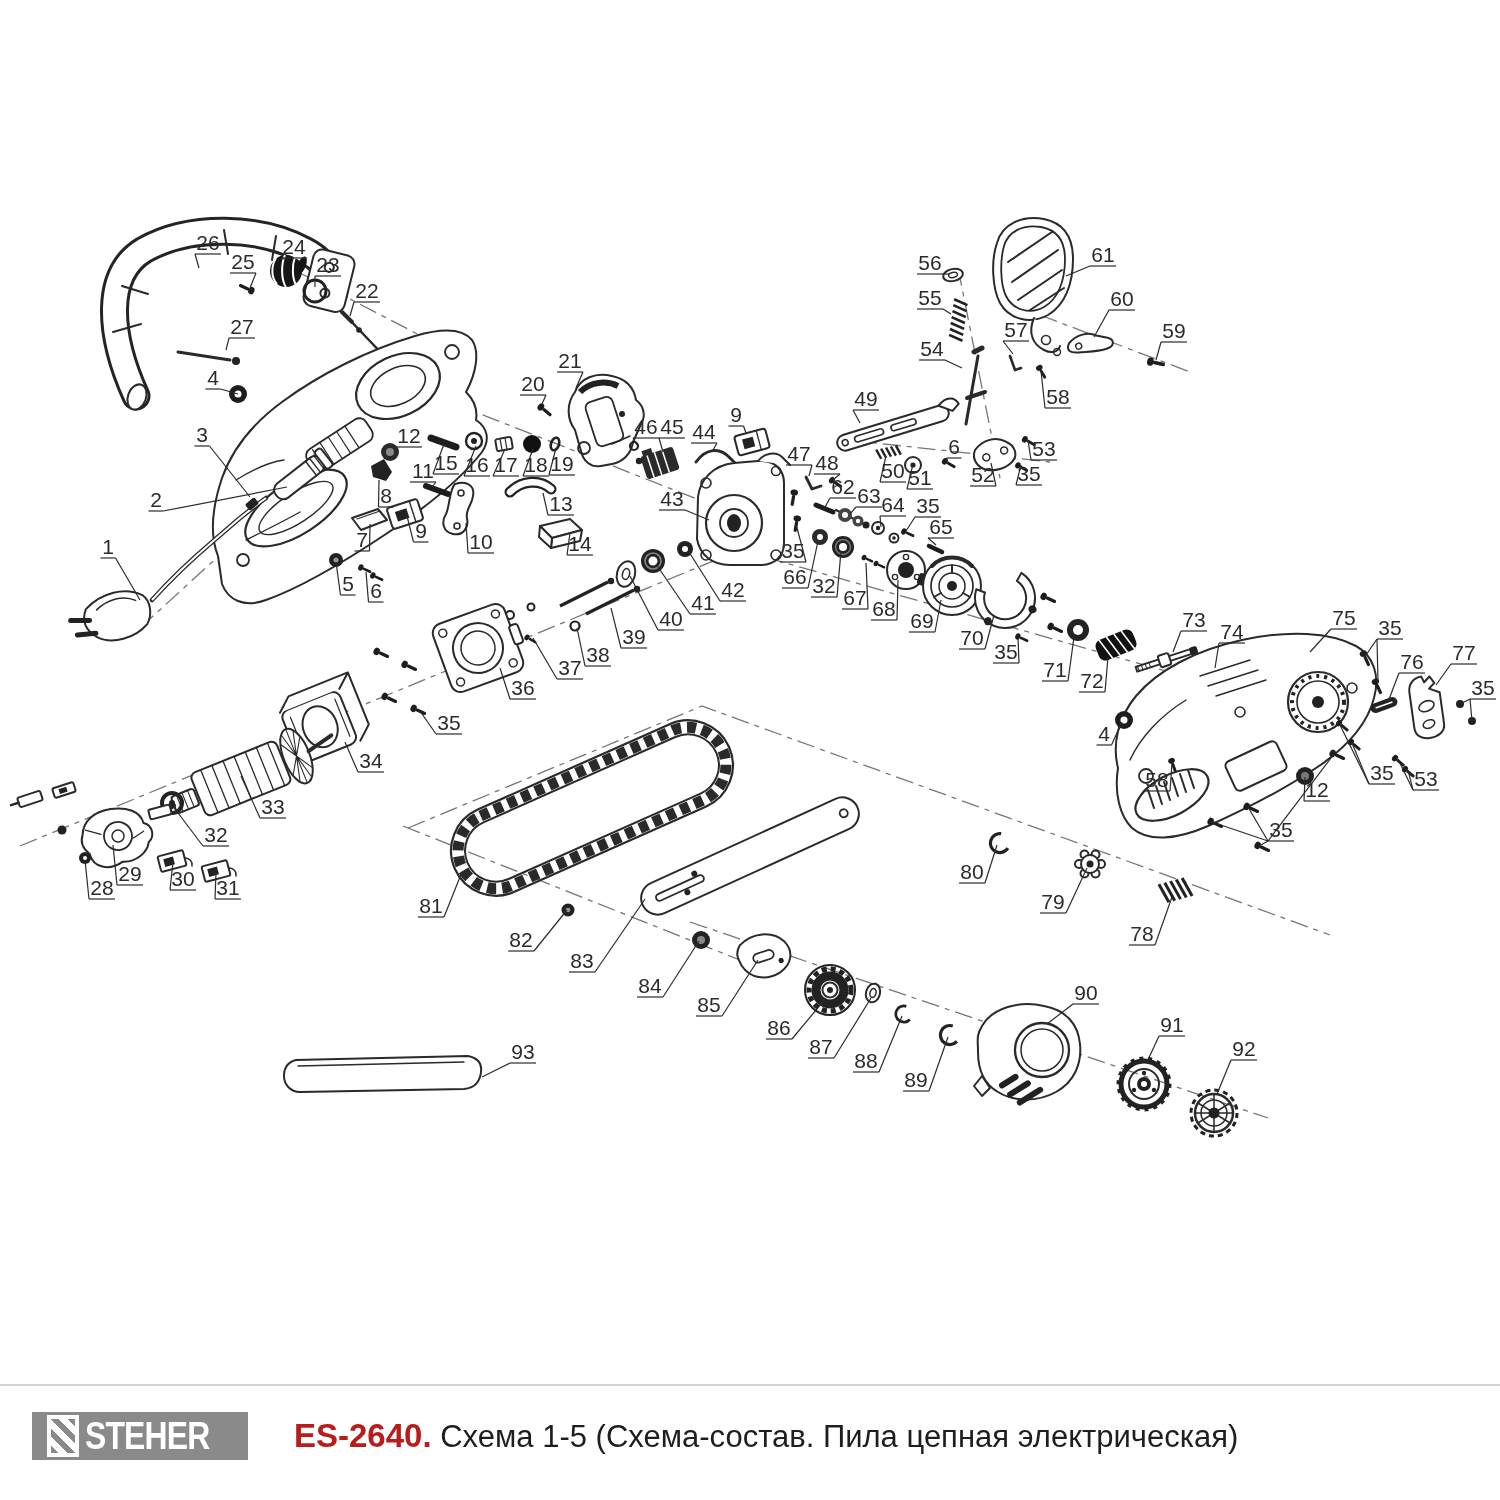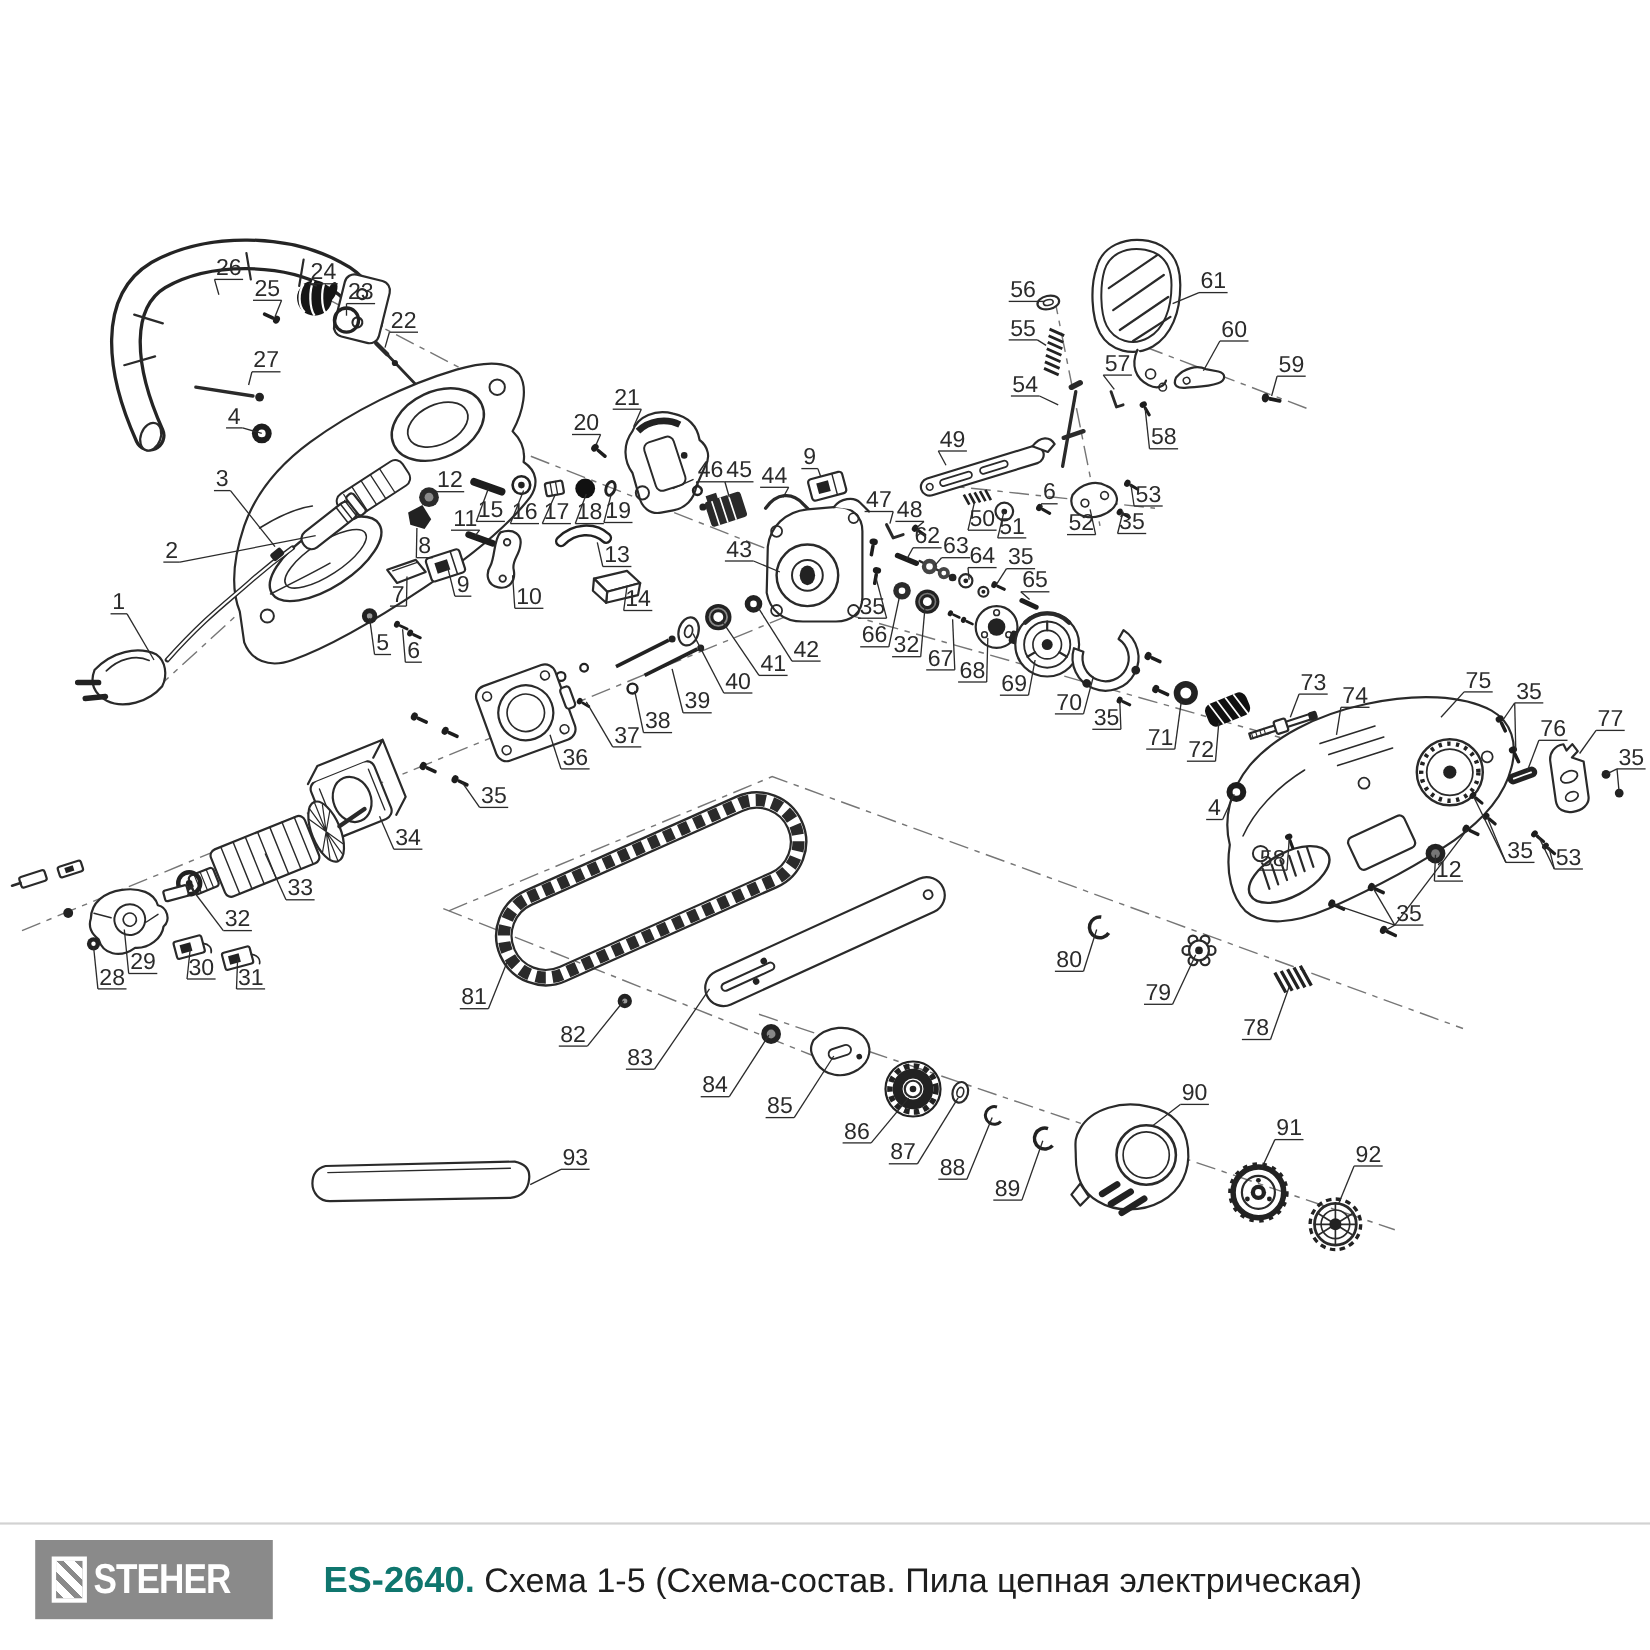--- a/index.html
+++ b/index.html
@@ -6,26 +6,26 @@
   body{width:1500px;height:1500px;background:#fff;position:relative;overflow:hidden;
        font-family:"Liberation Sans",sans-serif;}
   #diagram{position:absolute;left:0;top:0;width:1500px;height:1500px;}
   .p{fill:#fff;stroke:#2a2a2a;stroke-width:2;stroke-linejoin:round;stroke-linecap:round;}
   .ln{fill:none;stroke:#2a2a2a;stroke-linejoin:round;stroke-linecap:round;}
   .dash path{stroke:#767676;stroke-width:1.3;fill:none;stroke-dasharray:18 6 5 6;}
   .lbl{font-family:"Liberation Sans",sans-serif;font-size:21px;fill:#2b2b2b;text-anchor:middle;}
   .leader{stroke:#2b2b2b;stroke-width:1.2;}
   .footer-rule{position:absolute;left:0;top:1384px;width:1500px;height:2px;background:#d2d2d2;}
   .footer{position:absolute;left:32px;top:1406px;height:60px;display:flex;align-items:center;}
-  .logo{width:216px;height:72px;background:#8a8a8a;display:flex;align-items:center;justify-content:center;gap:6px;}
+  .logo{width:216px;height:48px;background:#8a8a8a;display:flex;align-items:center;justify-content:center;gap:6px;}
   .logo-mark{width:32px;height:42px;border:4px solid #fff;box-sizing:border-box;
              background:repeating-linear-gradient(45deg,#8a8a8a 0 5px,#fff 5px 12px);}
   .logo-text{color:#fff;font-size:38px;font-weight:bold;letter-spacing:-1px;transform:scaleX(.84);transform-origin:left center;}
   .caption{margin-left:46px;font-size:31px;color:#1e1e1e;white-space:nowrap;}
-  .model{font-weight:bold;font-size:33px;color:#0f766e;}
+  .model{font-weight:bold;font-size:33px;color:#b91c1c;}
 </style>
 </head>
 <body>
 
 <svg id="diagram" viewBox="0 0 1500 1500" xmlns="http://www.w3.org/2000/svg">
   <defs>
     <g id="scr">
         <ellipse cx="-1.5" cy="0" rx="3" ry="3.8" fill="#1d1d1d"></ellipse>
         <rect x="1" y="-1.6" width="11" height="3.2" rx="1.4" fill="#1d1d1d"></rect>
       </g>

